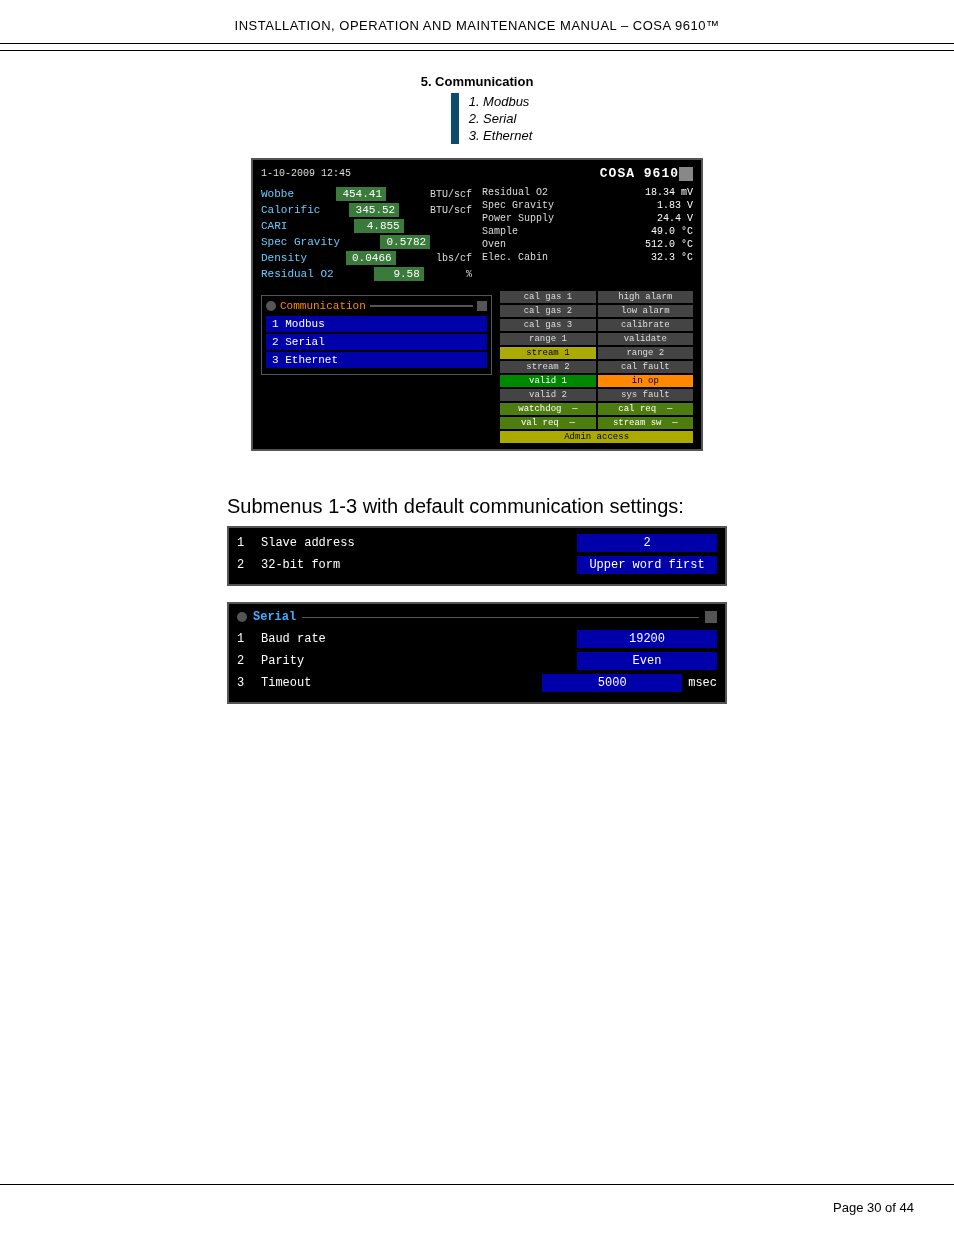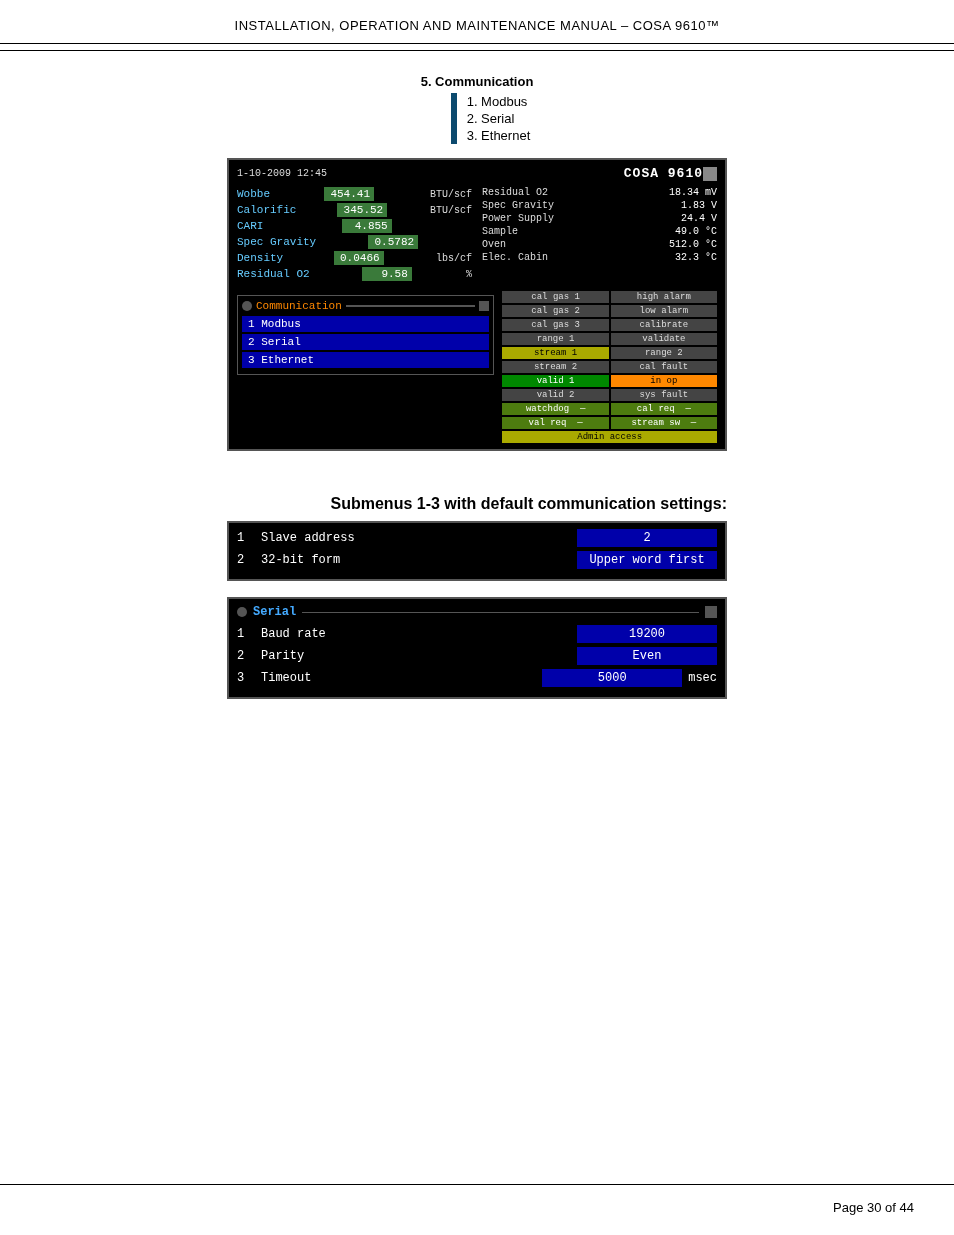--- a/index.html
+++ b/index.html
@@ -37,21 +37,21 @@
 
     
     .device-screen {
       background: #000;
       color: #fff;
       font-family: 'Courier New', monospace;
       font-size: 11px;
       padding: 6px 8px;
       margin: 10px 0 20px;
       border: 2px solid #555;
-      width: 500px;
+      width: 452px;
       margin-left: auto;
       margin-right: auto;
     }
 
     .screen-header {
       display: flex;
       justify-content: space-between;
       align-items: center;
       margin-bottom: 6px;
     }
@@ -152,24 +152,24 @@
     
     .screen-body {
       display: flex;
       gap: 8px;
     }
     .screen-left { flex: 1.2; }
     .screen-right { flex: 1; }
 
     
     .submenus-label {
-      font-weight: bold;
-      font-size: 16px;
+      font-weight: normal;
+      font-size: 20px;
       margin: 10px 0 8px;
-      text-align: right;
+      text-align: left;
     }
 
     
     .mini-panel {
       background: #000;
       color: #fff;
       font-family: 'Courier New', monospace;
       font-size: 12px;
       padding: 6px 8px;
       margin-bottom: 16px;
@@ -220,21 +220,22 @@
       text-align: left;
       font-size: 13px;
     }
     .menu-diag-parent {
       font-weight: bold;
       margin-bottom: 4px;
     }
     .menu-diag-children {
       margin-left: 30px;
       padding-left: 10px;
-      border-left: 6px solid #0c4a6e;
+      border-left: 8px solid #0c4a6e;
+      font-style: italic;
     }
     .menu-diag-child {
       padding: 1px 0;
     }
 
     .panels-container {
       display: flex;
       flex-direction: column;
       align-items: center;
     }

